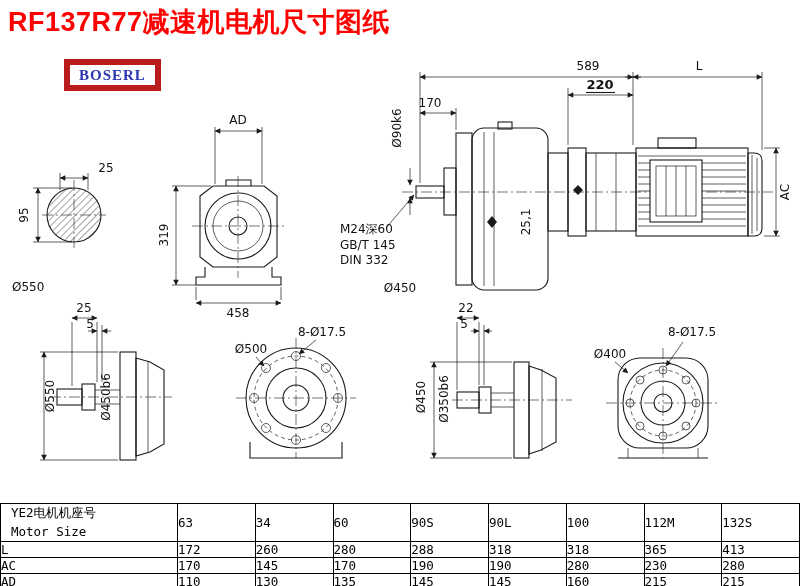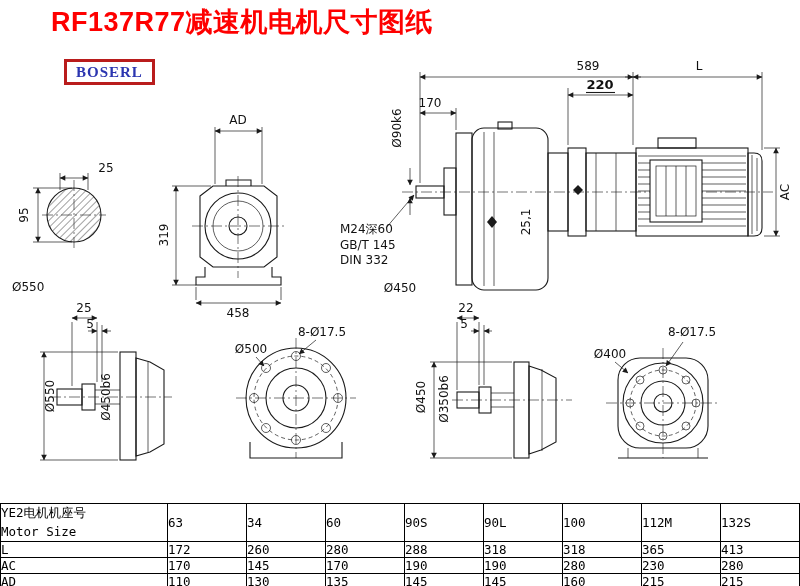--- a/index.html
+++ b/index.html
@@ -1,36 +1,36 @@
 <!DOCTYPE html>
 <html><head>
 <meta charset="utf-8">
 <style>
   html,body{margin:0;padding:0;background:#fff;}
   #stage{position:relative;width:800px;height:586px;background:#fff;overflow:hidden;
          font-family:"DejaVu Sans",sans-serif;color:#111;}
   #title{position:absolute;top:4px;left:8px;font-size:27px;font-weight:bold;color:#fe0000;
-         font-family:"Liberation Sans",sans-serif;letter-spacing:0.5px;margin-left:43px;}
-  #logo{position:absolute;top:59px;left:64px;border:3px solid #b91c1c;padding:0 9px;
+         font-family:"Liberation Sans",sans-serif;letter-spacing:0.5px;}
+  #logo{position:absolute;top:59px;left:64px;border:6px solid #b91c1c;padding:0 9px;
         color:#2b35b0;font-weight:bold;font-size:15px;font-family:"Liberation Serif",serif;
         letter-spacing:1px;line-height:20px;}
   svg{position:absolute;top:0;left:0;}
   .ln{stroke:#1a1a1a;stroke-width:1.1;fill:none;}
   .thin{stroke:#1a1a1a;stroke-width:0.7;fill:none;}
   .lnf{stroke:#1a1a1a;stroke-width:1.1;fill:url(#hatch);}
   .cl{stroke:#1a1a1a;stroke-width:0.6;fill:none;stroke-dasharray:11 3 2 3;}
   .dsh{stroke:#1a1a1a;stroke-width:0.7;fill:none;stroke-dasharray:4 3;}
   .dim{font-size:12px;fill:#111;}
   .dimb{font-size:13px;fill:#111;font-weight:bold;}
   #dims-table{position:absolute;top:503px;left:0;width:800px;border-collapse:collapse;
       table-layout:fixed;font-family:"DejaVu Sans Mono","Liberation Mono",monospace;
       font-size:12.5px;color:#000;}
   #dims-table th,#dims-table td{border:1px solid #000;text-align:left;padding:0;
       font-weight:normal;overflow:hidden;}
-  #dims-table .corner{width:166px;text-align:left;line-height:1.45;}
+  #dims-table .corner{width:166px;text-align:left;padding-left:10px;line-height:1.45;}
   #dims-table tr.hdr{height:38px;}
   #dims-table tr.row{height:15px;}
 </style>
 </head>
 <body>
 
 <div id="stage">
 
   <svg width="800" height="503" viewBox="0 0 800 503">
     <defs>

